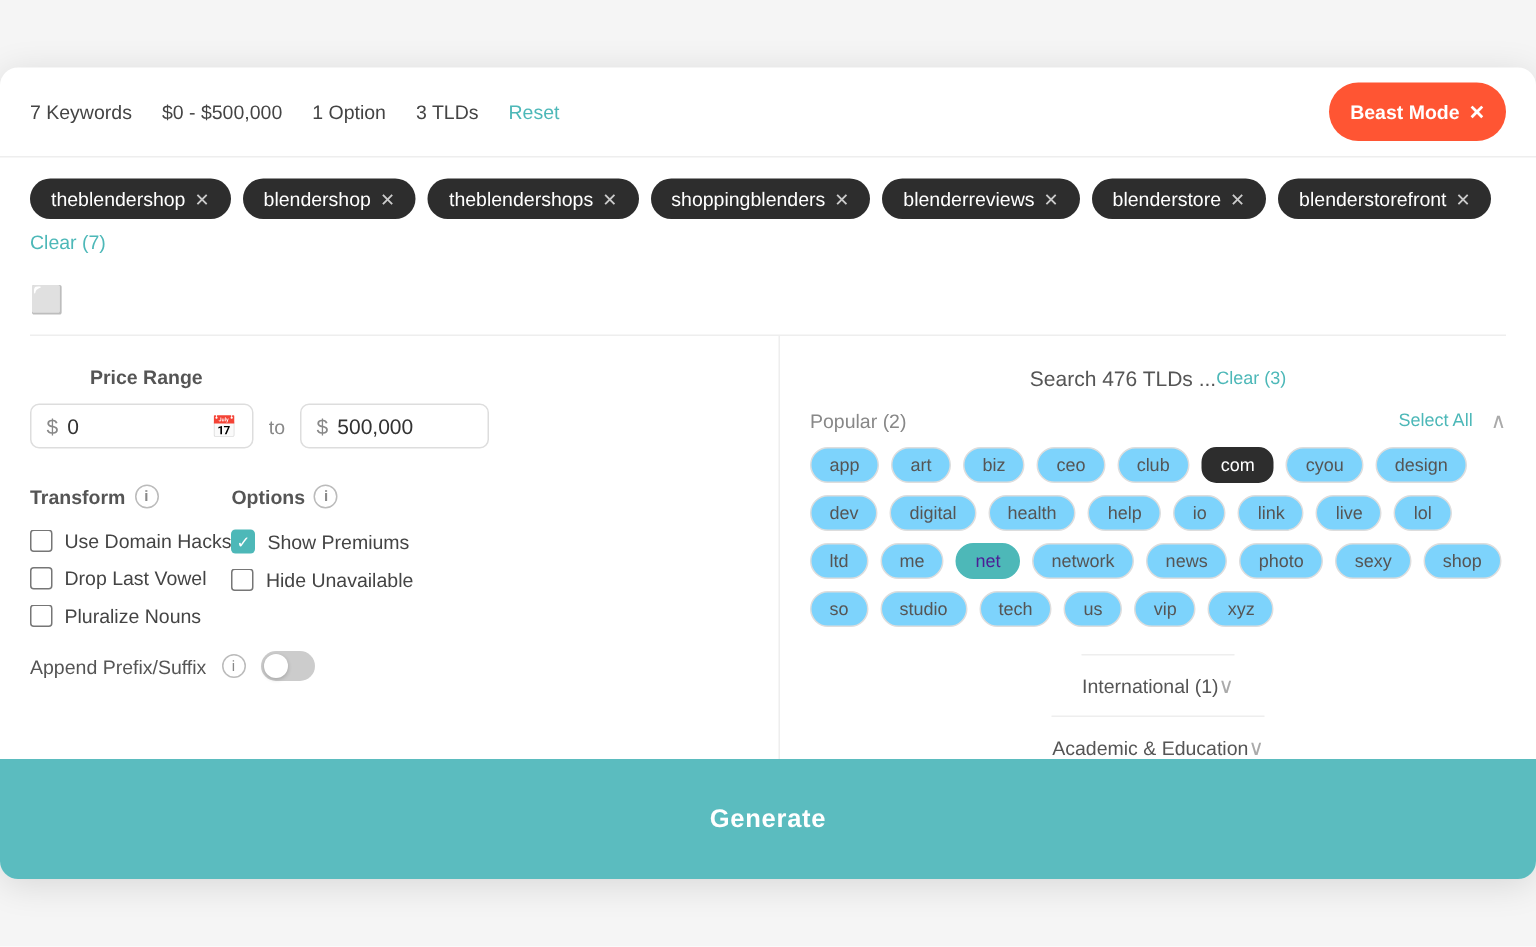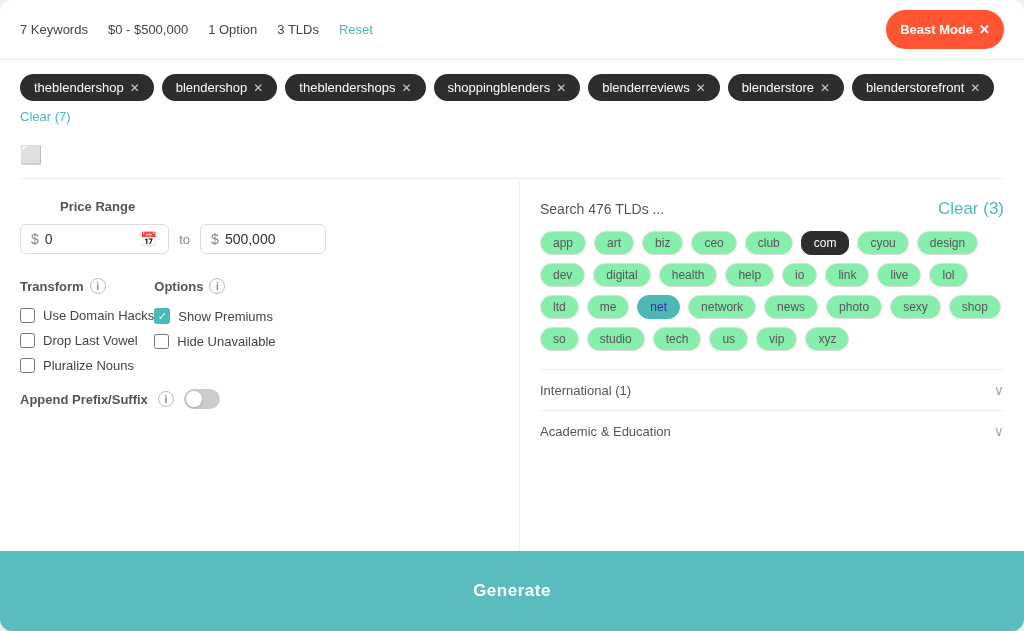--- a/index.html
+++ b/index.html
@@ -1,17 +1,17 @@
 <!DOCTYPE html>
 <html><head>
   <meta charset="utf-8">
   <style>
     * { box-sizing: border-box; margin: 0; padding: 0; }
     body { font-family: -apple-system, BlinkMacSystemFont, 'Segoe UI', sans-serif; background: #f5f5f5; display: flex; justify-content: center; align-items: center; min-height: 100vh; }
-    .app-container { width: 1024px; height: 631px; background: #fff; border-radius: 12px; box-shadow: 0 4px 24px rgba(0,0,0,0.12); display: flex; flex-direction: column; overflow: hidden; position: relative; }
+    .app-container { width: 1024px; height: 541px; background: #fff; border-radius: 12px; box-shadow: 0 4px 24px rgba(0,0,0,0.12); display: flex; flex-direction: column; overflow: hidden; position: relative; }
 
     
     .top-bar { display: flex; align-items: center; padding: 10px 20px; border-bottom: 1px solid #eee; gap: 20px; min-height: 48px; }
     .top-bar-stats { display: flex; gap: 20px; font-size: 13px; color: #444; }
     .top-bar-reset { color: #4db8b8; font-size: 13px; cursor: pointer; font-weight: 500; }
     .top-bar-beast { margin-left: auto; background: #ff5533; color: #fff; border-radius: 20px; padding: 12px 14px; font-size: 13px; font-weight: 700; display: flex; align-items: center; gap: 6px; cursor: pointer; }
     .top-bar-beast .x-icon { font-size: 13px; }
 
     
     .keywords-area { padding: 14px 20px 0 20px; }
@@ -36,38 +36,38 @@
     .price-input-wrap .calendar-icon { color: #aaa; font-size: 14px; cursor: pointer; }
     .to-label { color: #888; font-size: 13px; }
     .options-row { display: flex; }
     .options-col { display: flex; flex-direction: column; gap: 10px; }
     .col-label { font-size: 13px; color: #555; font-weight: 600; display: flex; align-items: center; gap: 6px; margin-bottom: 4px; }
     .info-icon { width: 16px; height: 16px; border-radius: 50%; border: 1px solid #bbb; display: inline-flex; align-items: center; justify-content: center; font-size: 10px; color: #888; cursor: pointer; }
     .checkbox-row { display: flex; align-items: center; gap: 8px; font-size: 13px; color: #444; }
     .checkbox-row input[type="checkbox"] { width: 15px; height: 15px; cursor: pointer; accent-color: #4db8b8; }
     .checkbox-checked { width: 16px; height: 16px; background: #4db8b8; border-radius: 3px; display: inline-flex; align-items: center; justify-content: center; cursor: pointer; }
     .checkbox-checked::after { content: '✓'; color: #fff; font-size: 11px; }
-    .toggle-row { display: flex; align-items: center; gap: 10px; font-size: 13px; color: #555; font-weight: 700; }
+    .toggle-row { display: flex; align-items: center; gap: 10px; font-size: 13px; color: #555; font-weight: 400; }
     .toggle { width: 36px; height: 20px; background: #ccc; border-radius: 10px; cursor: pointer; position: relative; }
     .toggle-thumb { width: 16px; height: 16px; background: #fff; border-radius: 50%; position: absolute; top: 2px; left: 2px; box-shadow: 0 1px 3px rgba(0,0,0,0.2); }
 
     
-    .right-panel { flex: 1; padding: 20px; display: flex; flex-direction: column; gap: 12px; overflow-y: auto; position: relative; }
+    .right-panel { flex: 1; padding: 20px; display: flex; flex-direction: column; gap: 12px; overflow-y: auto; position: relative; align-items: center; }
     .right-header { display: flex; align-items: center; justify-content: space-between; }
     .search-tlds-label { font-size: 14px; color: #555; font-weight: 500; }
-    .clear-link { color: #4db8b8; font-size: 17px; cursor: pointer; font-weight: 500; }
+    .clear-link { color: #4db8b8; font-size: 12px; cursor: pointer; font-weight: 500; }
 
     
     .tld-section { margin-bottom: 6px; }
     .tld-section-header { display: flex; align-items: center; justify-content: space-between; margin-bottom: 10px; }
     .tld-section-title { font-size: 13px; color: #888; font-weight: 500; }
     .select-all-link { color: #4db8b8; font-size: 12px; cursor: pointer; font-weight: 500; }
     .chevron-icon { color: #aaa; font-size: 14px; cursor: pointer; }
     .tld-tags { display: flex; flex-wrap: wrap; gap: 8px; }
-    .tld-tag { border: 1px solid #ddd; border-radius: 20px; padding: 4px 12px; font-size: 12px; color: #555; cursor: pointer; background: #86efac; }
+    .tld-tag { border: 1px solid #ddd; border-radius: 20px; padding: 4px 12px; font-size: 12px; color: #555; cursor: pointer; background: #7dd3fc; }
     .tld-tag.selected-teal { background: #4db8b8; color: #4c1d95; border-color: #4db8b8; }
     .tld-tag.selected-dark { background: #2d2d2d; color: #fff; border-color: #2d2d2d; border-radius: 10px; }
 
     
     .collapsible-section { border-top: 1px solid #eee; padding-top: 12px; display: flex; align-items: center; justify-content: space-between; cursor: pointer; }
     .collapsible-label { font-size: 13px; color: #555; font-weight: 500; }
 
     
     .generate-btn { background: #5bbcbf; color: #fff; font-size: 17px; font-weight: 700; border: none; cursor: pointer; padding: 30px; text-align: center; letter-spacing: 0.5px; min-height: 58px; }
   </style>
@@ -196,20 +196,27 @@
     </div>
 
     <div class="right-panel">
 
       <div class="right-header">
         <span class="search-tlds-label">Search 476 TLDs ...</span>
         <span class="clear-link">Clear (3)</span>
       </div>
 
       <div class="tld-section">
+        <div class="tld-section-header">
+          <span class="tld-section-title">Popular (2)</span>
+          <div style="display:flex;align-items:center;gap:12px;">
+            <span class="select-all-link">Select All</span>
+            <span class="chevron-icon">∧</span>
+          </div>
+        </div>
         <div class="tld-tags">
 
         <span class="tld-tag ">app</span>
             <span class="tld-tag ">art</span>
             <span class="tld-tag ">biz</span>
             <span class="tld-tag ">ceo</span>
             <span class="tld-tag ">club</span>
             <span class="tld-tag selected-dark">com</span>
             <span class="tld-tag ">cyou</span>
             <span class="tld-tag ">design</span>

